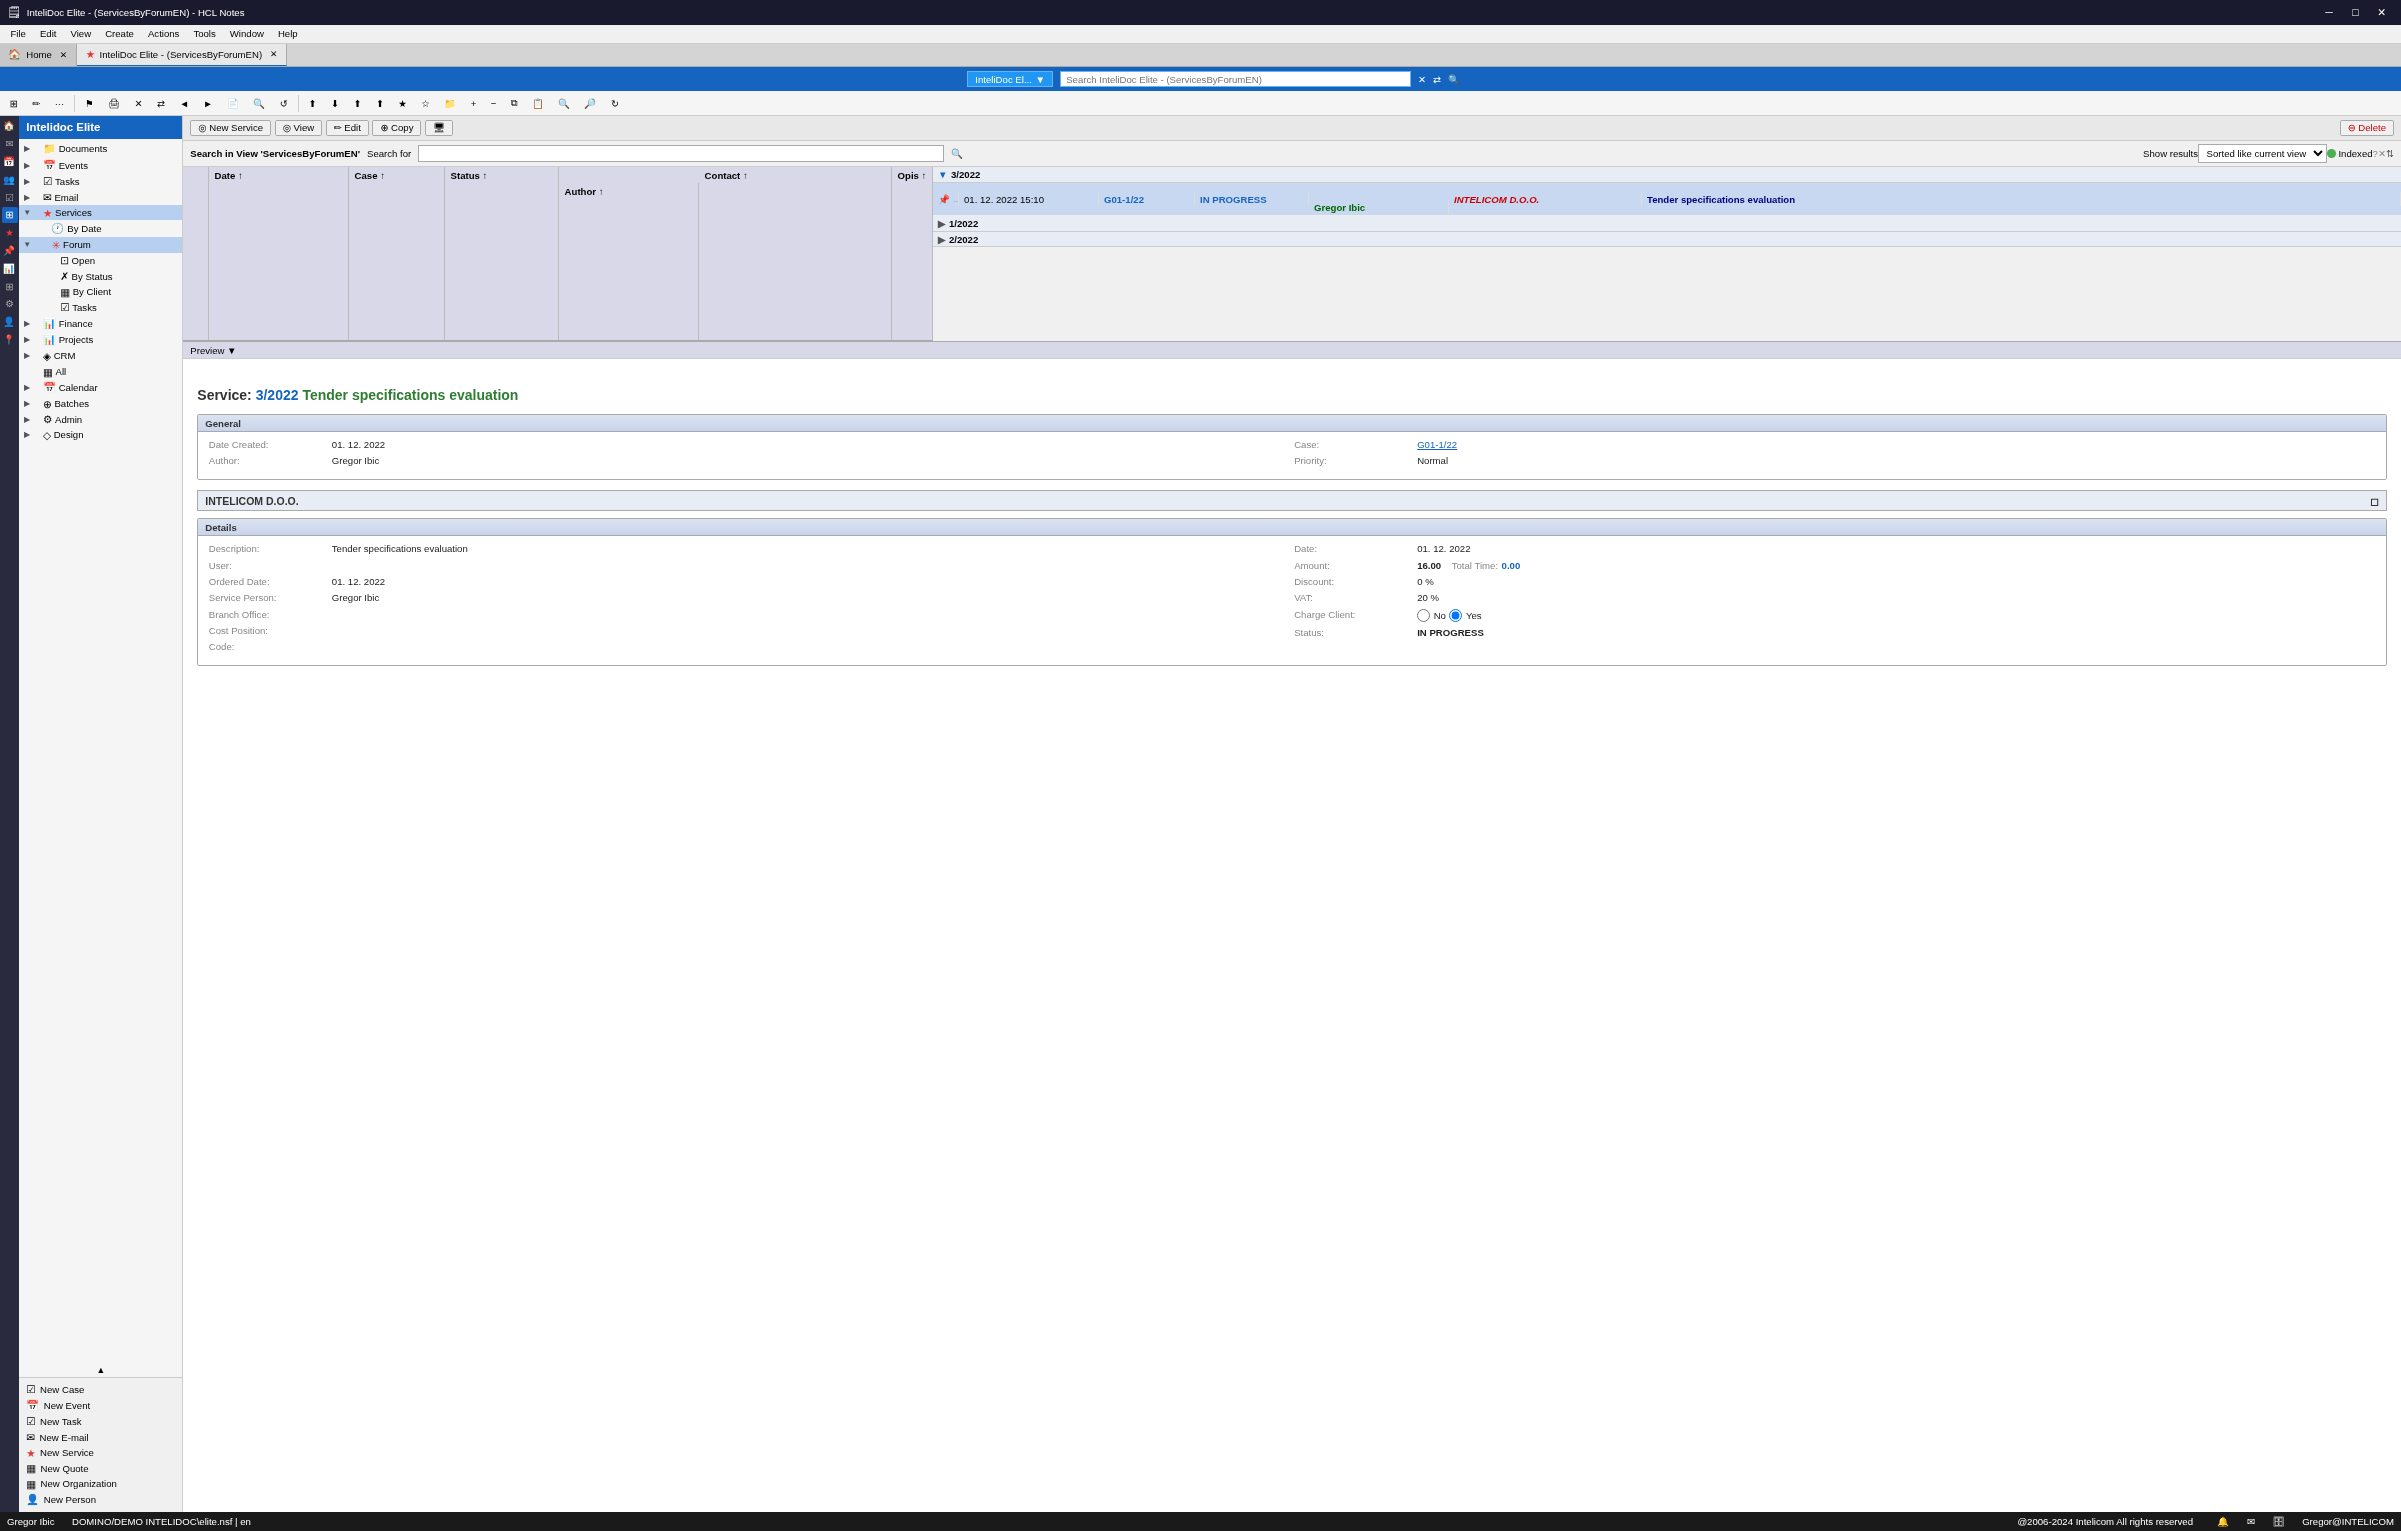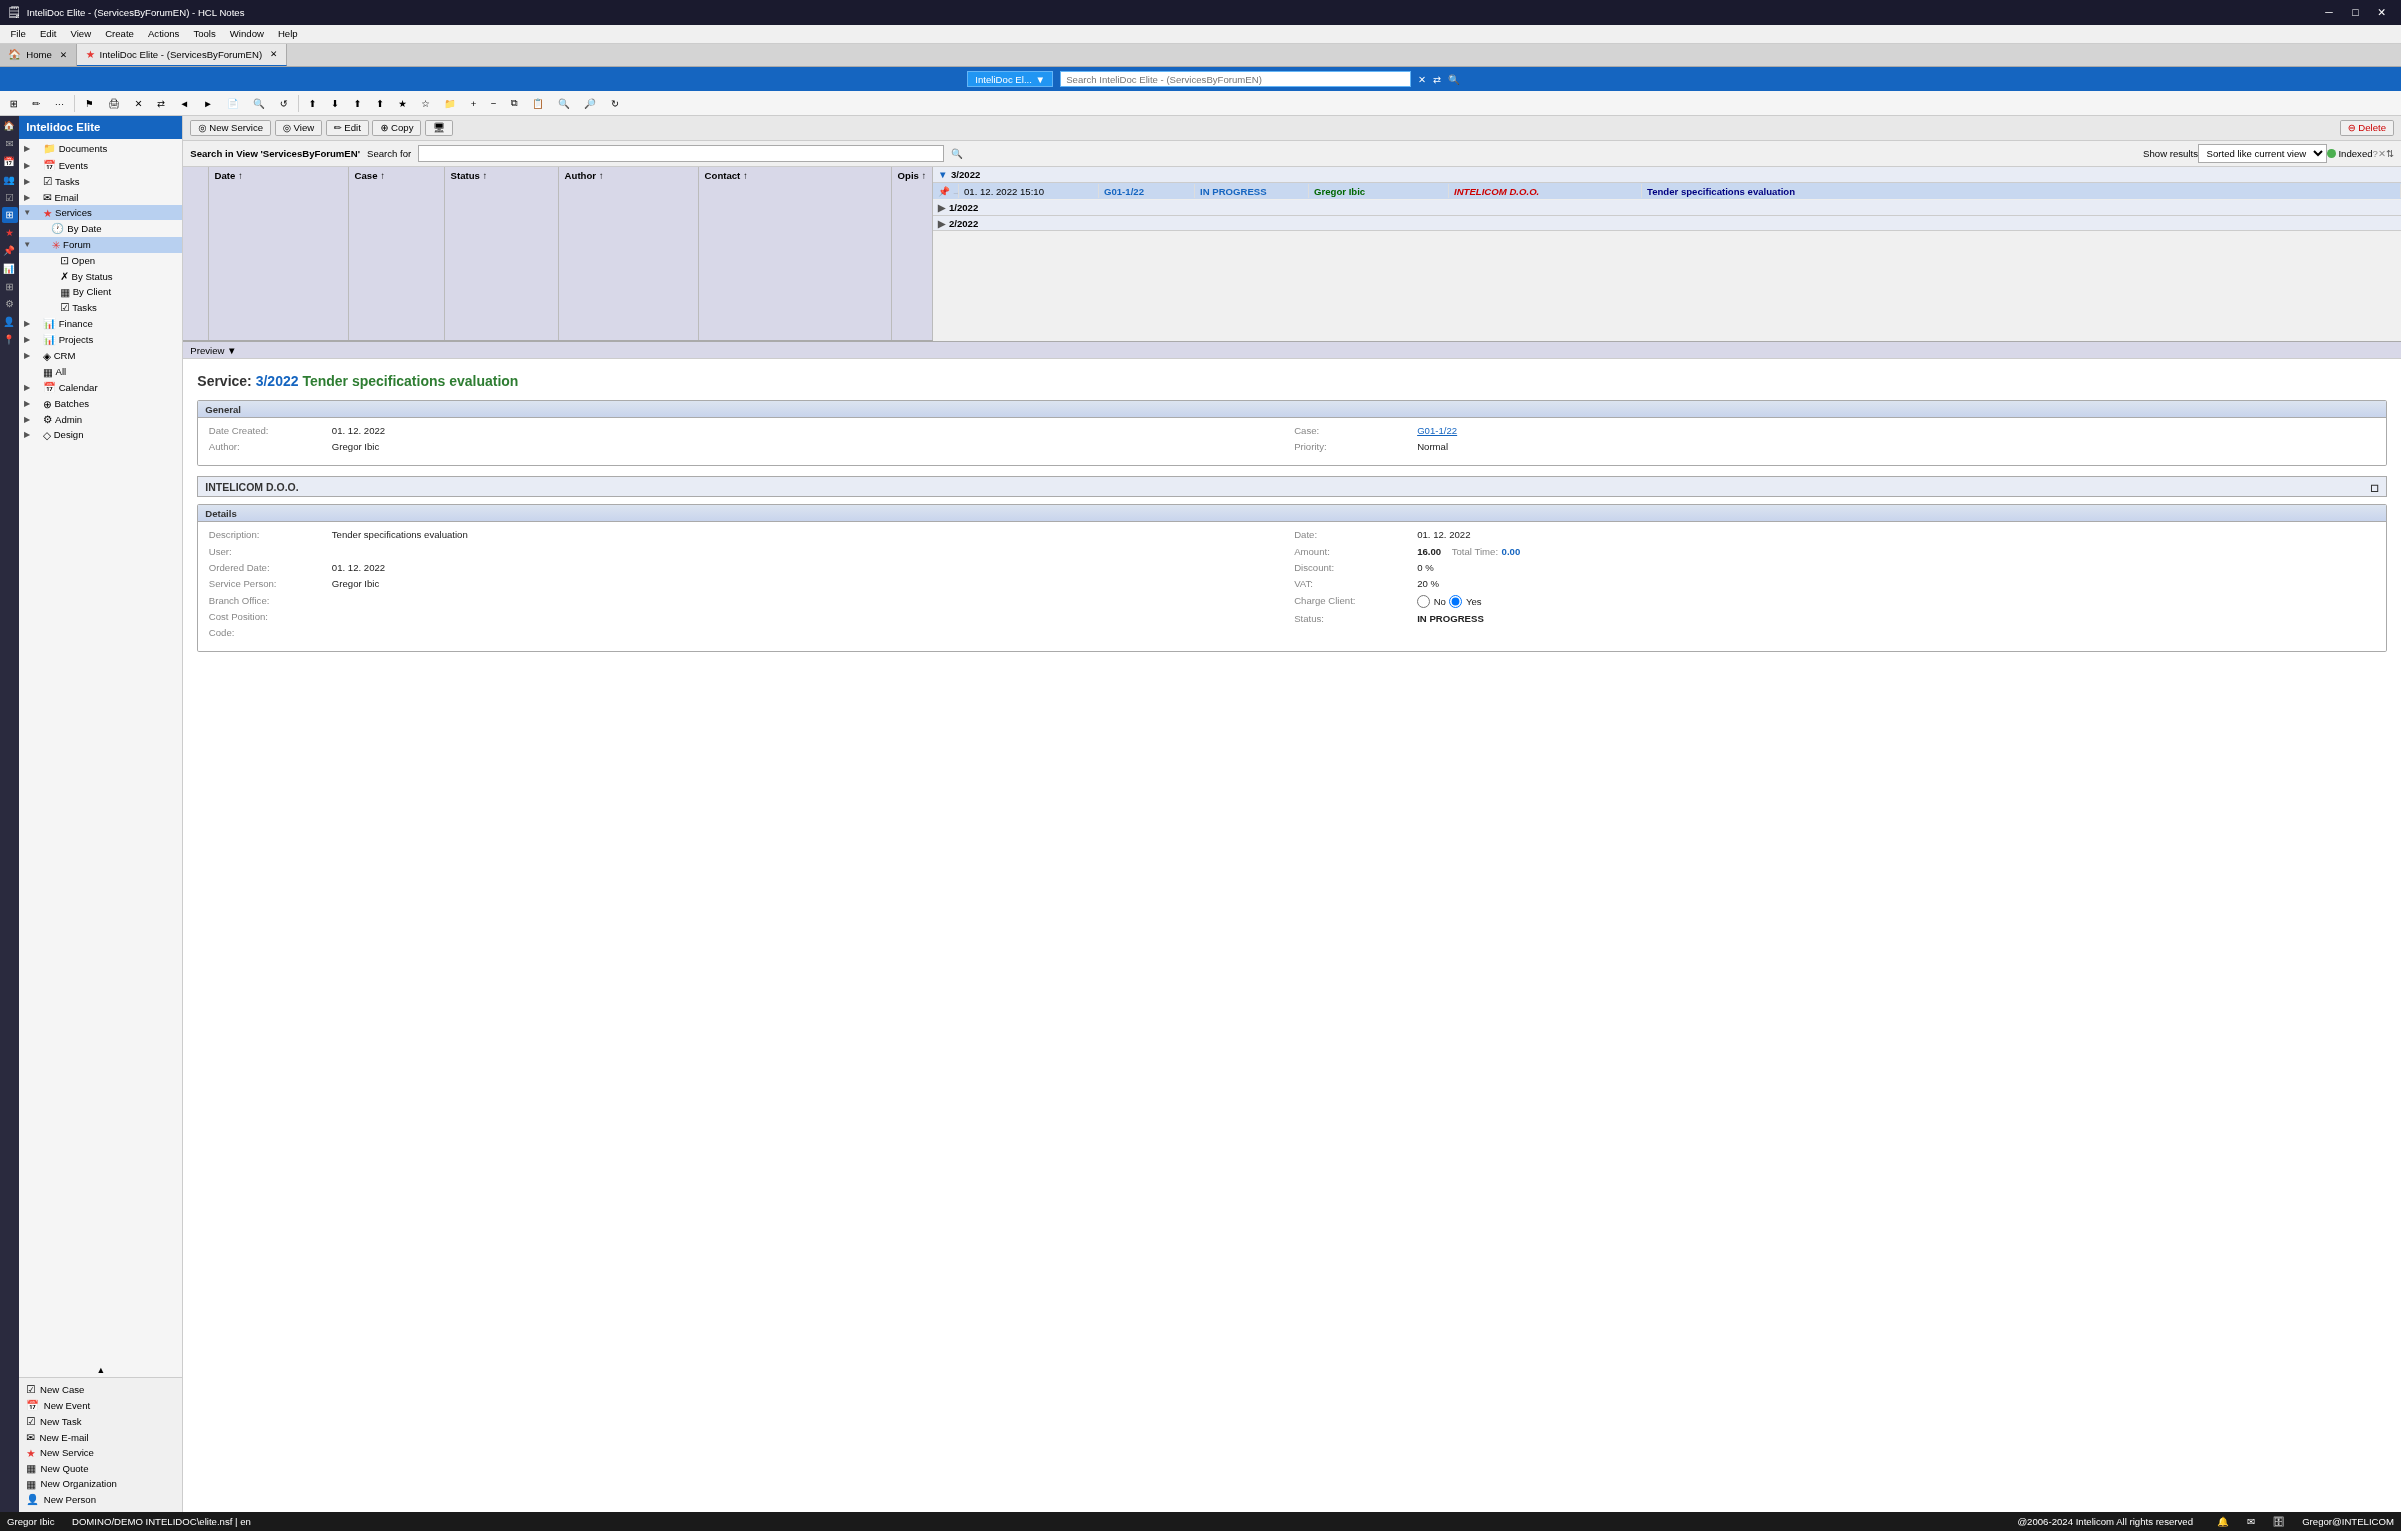--- a/index.html
+++ b/index.html
@@ -206,21 +206,21 @@
     }
     .lh-cell {
       padding: 2.6px 5.3px;
       border-right: 0.9px solid #bbb;
       cursor: pointer;
     }
     .col-check { width: 26px; }
     .col-date { width: 140px; }
     .col-case { width: 96px; }
     .col-status { width: 114px; }
-    .col-author { width: 140px; }
+    .col-author { width: 140px; margin-top: 16px; }
     .col-contact { width: 193px; }
     .col-opis { flex: 1; }
 
     #list-body { overflow-y: auto; flex: 1; }
 
     .list-group-row {
       display: flex; align-items: center;
       background: #e8ecf5;
       padding: 1.8px 5.3px;
       font-size: 9.6px; font-weight: bold;
@@ -250,21 +250,21 @@
       display: flex;
       align-items: center;
       font-size: 9.6px;
       border-bottom: 0.9px solid #ccc;
       cursor: pointer;
     }
     #preview-pane {
       flex: 1;
       overflow-y: auto;
       background: #fff;
-      padding: 14px 14px;
+      padding: 28px 14px;
     }
 
     .preview-title {
       font-size: 14px;
       font-weight: bold;
       color: #333;
       margin-bottom: 10.5px;
     }
     .preview-title .pnum { color: #1565C0; }
     .preview-title .ptitle { color: #2e7d32; }

